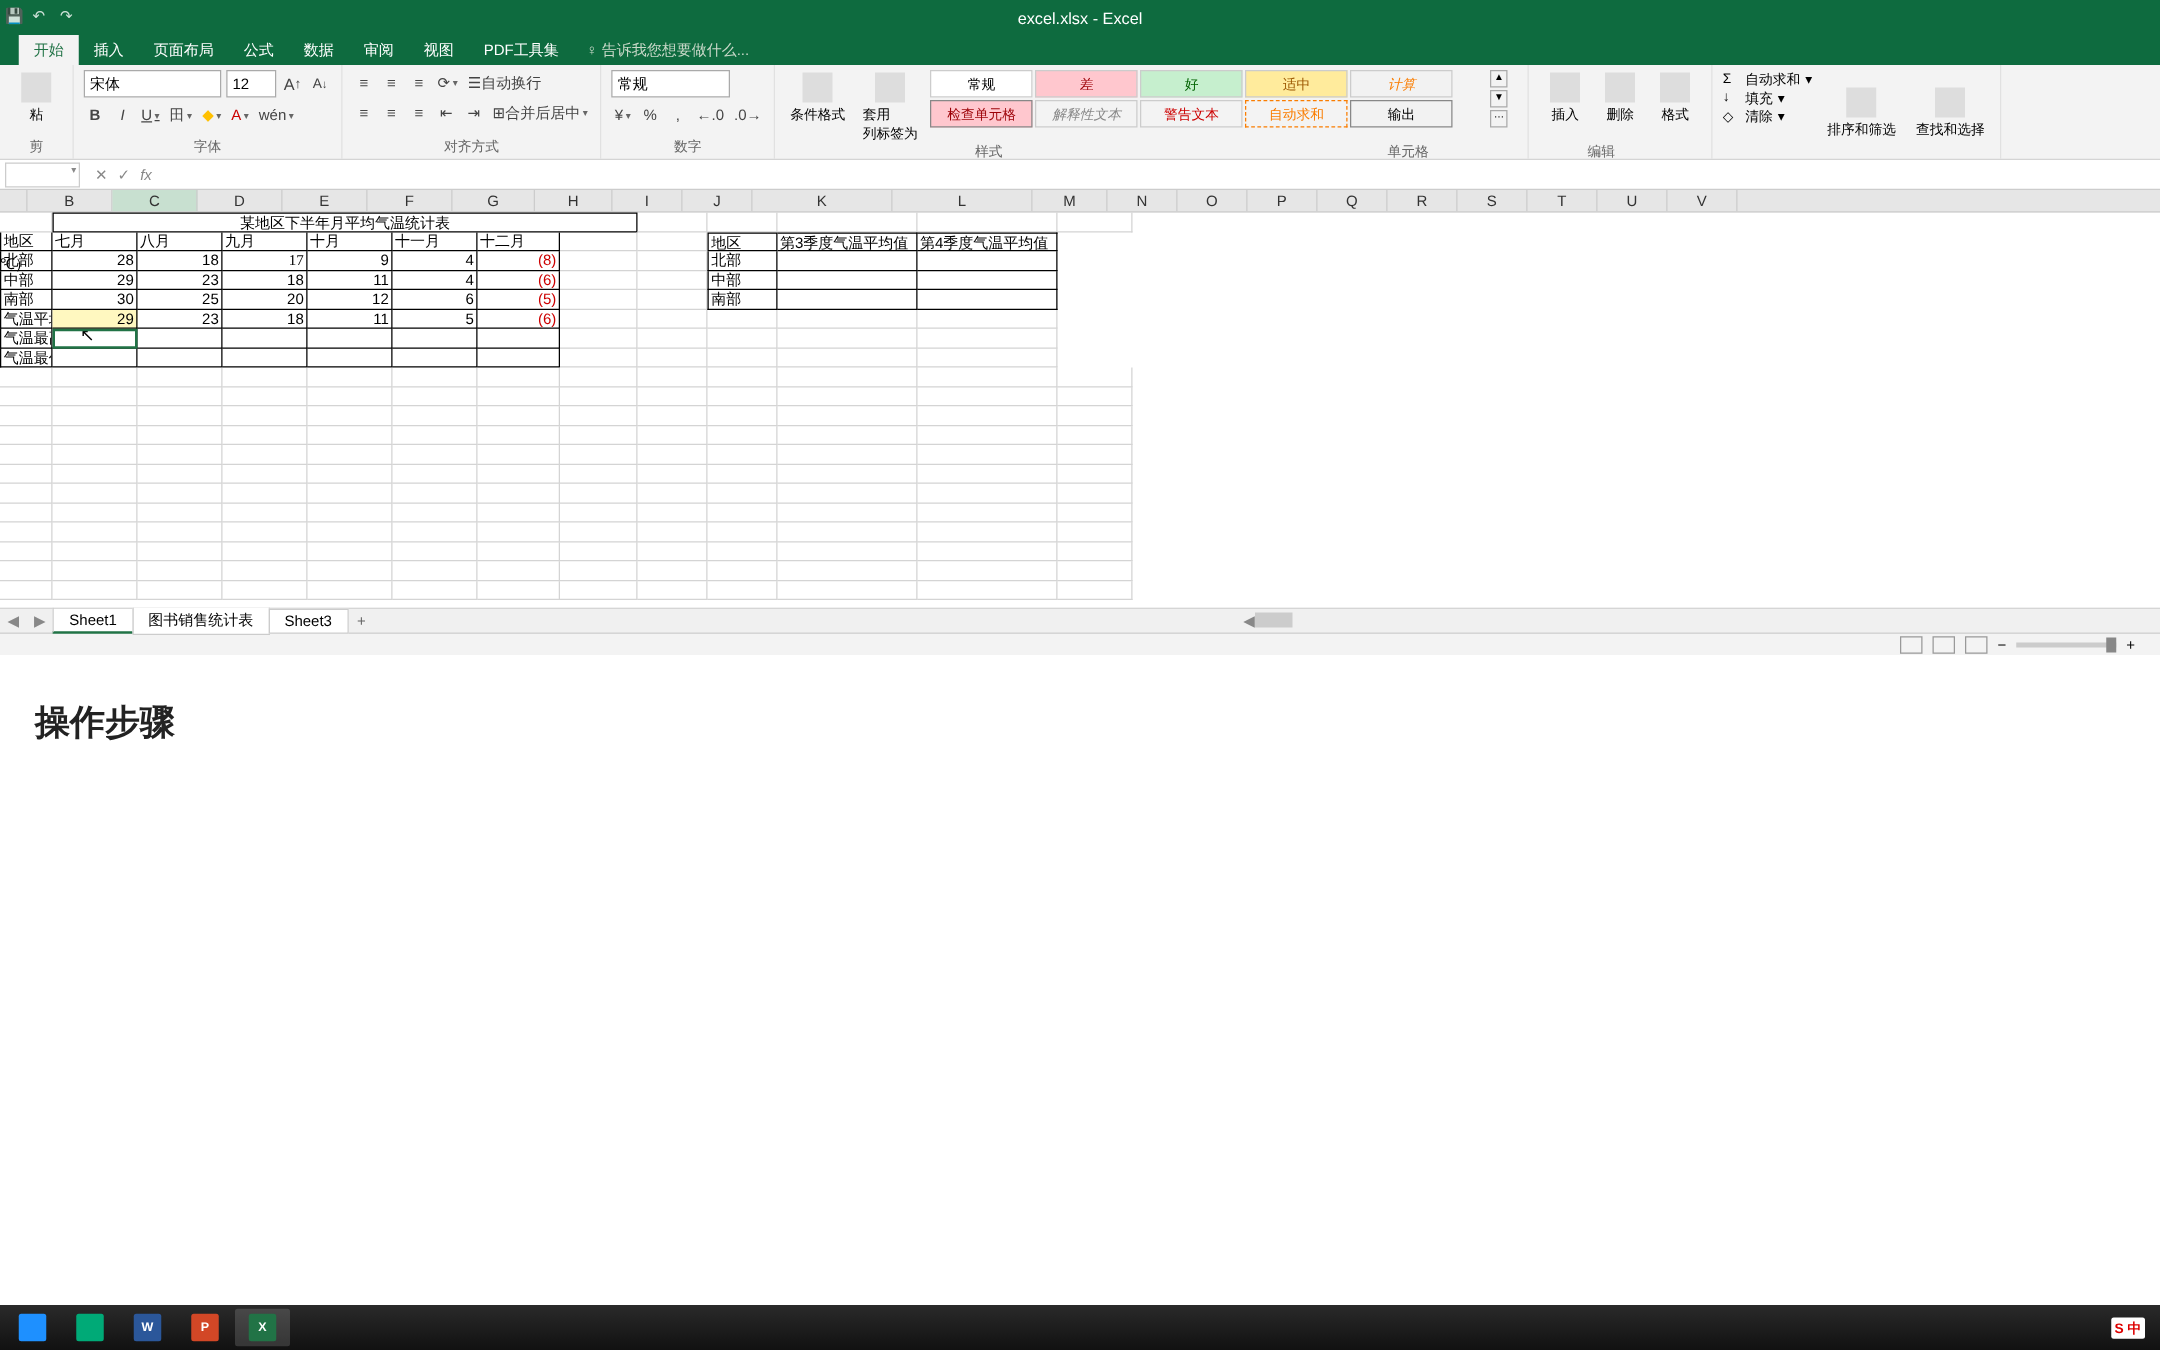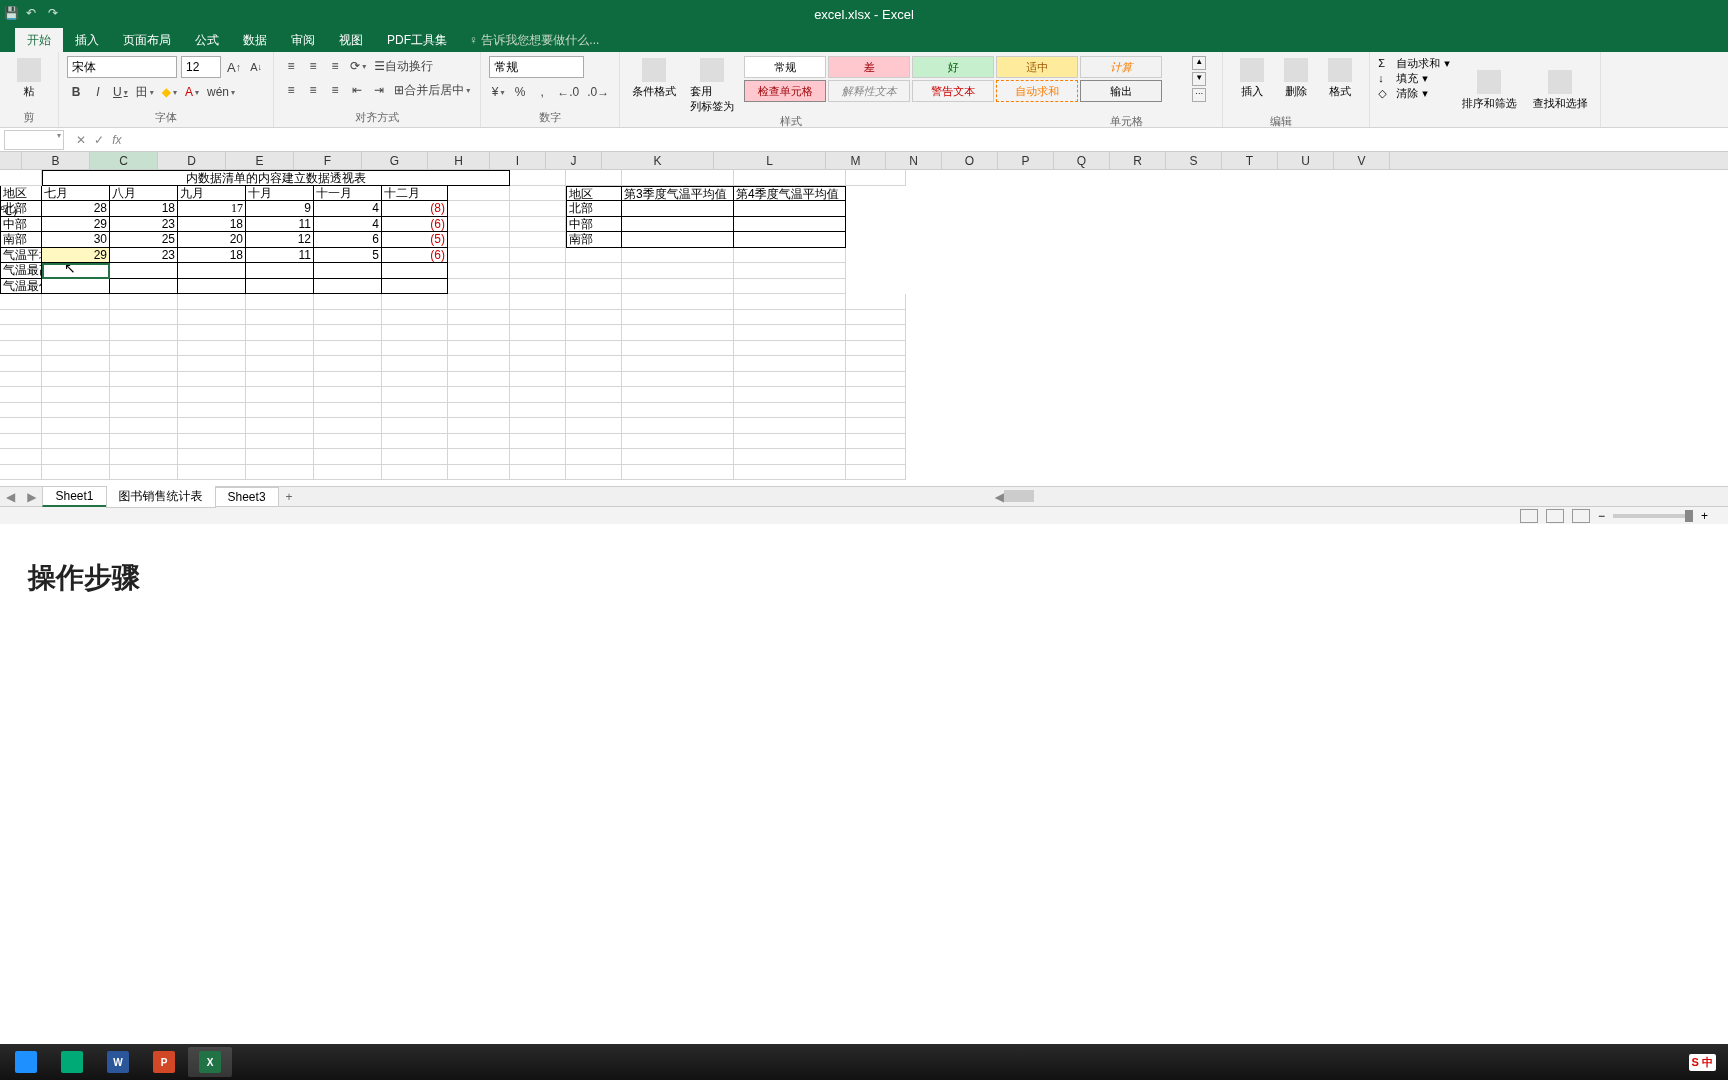--- a/index.html
+++ b/index.html
@@ -300,21 +300,21 @@
       <div class="col-h" style="width: 56px;">Q</div>
       <div class="col-h" style="width: 56px;">R</div>
       <div class="col-h" style="width: 56px;">S</div>
       <div class="col-h" style="width: 56px;">T</div>
       <div class="col-h" style="width: 56px;">U</div>
       <div class="col-h" style="width: 56px;">V</div>
     </div>
   <div class="grid-body" id="grid-body">
       <div class="cell-row">
         <div class="cell " style="width: 42px;"></div>
-        <div class="cell b bt bl ctr" style="width: 468px;">内数据清单的内容建立数据透视表</div>
+        <div class="cell b bt bl ctr" style="width: 468px;">某地区下半年月平均气温统计表</div>
         <div class="cell " style="width: 56px;"></div>
         <div class="cell " style="width: 56px;"></div>
         <div class="cell " style="width: 112px;"></div>
         <div class="cell " style="width: 112px;"></div>
         <div class="cell " style="width: 60px;"></div>
       </div>
       <div class="cell-row">
         <div class="cell b bl" style="width: 42px;">地区</div>
         <div class="cell b" style="width: 68px;">七月</div>
         <div class="cell b" style="width: 68px;">八月</div>

